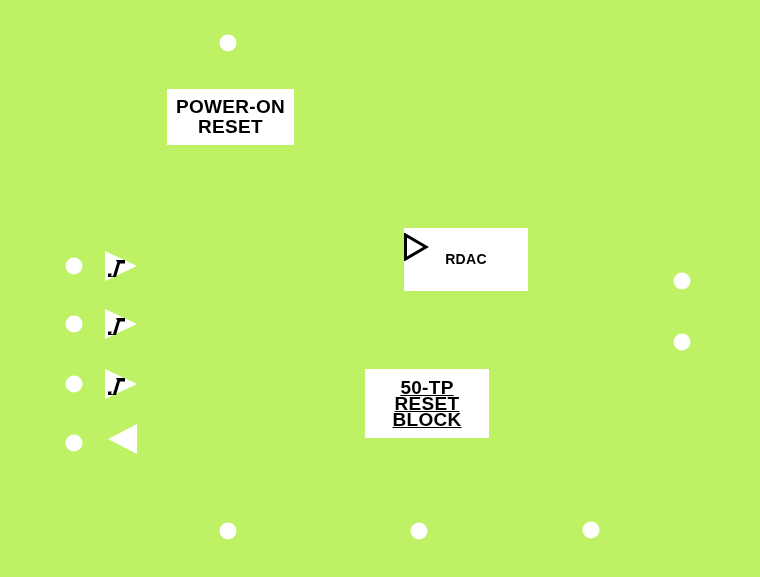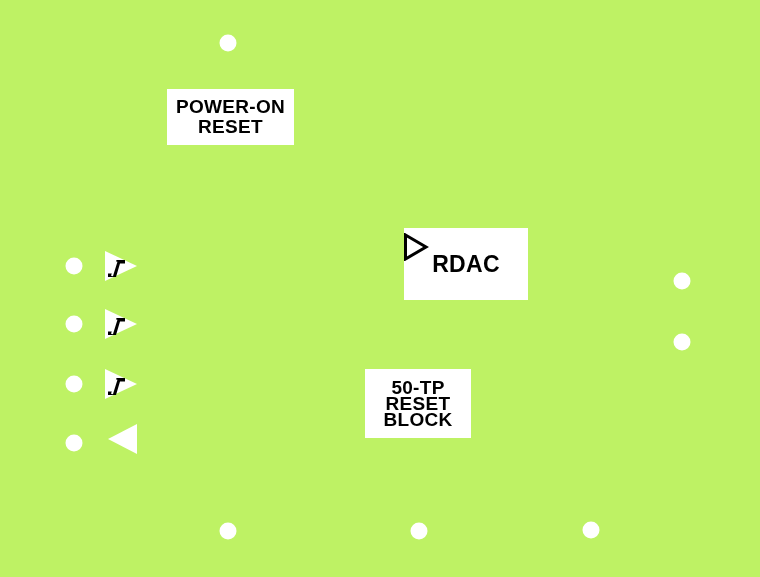--- a/index.html
+++ b/index.html
@@ -36,27 +36,27 @@
     letter-spacing: 0.3px;
   }
   .block .line { white-space: nowrap; }
   .block-por {
     left: 167px; top: 89px;
     width: 127px; height: 56px;
     font-size: 19px; line-height: 20px;
   }
   .block-rdac {
     left: 404px; top: 228px;
-    width: 124px; height: 72px;
-    font-size: 23px; line-height: 19px;
+    width: 124px; height: 63px;
+    font-size: 14px; line-height: 19px;
   }
   .block-mem {
     left: 365px; top: 369px;
-    width: 106px; height: 69px;
-    font-size: 19px; line-height: 16px;
+    width: 124px; height: 69px;
+    font-size: 19px; line-height: 16px; text-decoration: underline;
   }
   .clock-icon {
     position: absolute;
     left: 0px; top: 5px;
     width: 26px; height: 28px;
   }
   .buffer {
     position: absolute;
   }
   .buf1 { left: 104px; top: 250px; }

